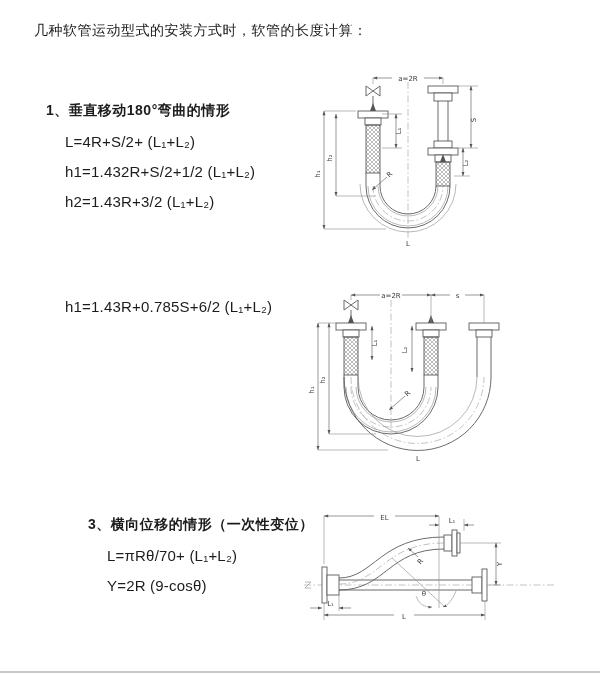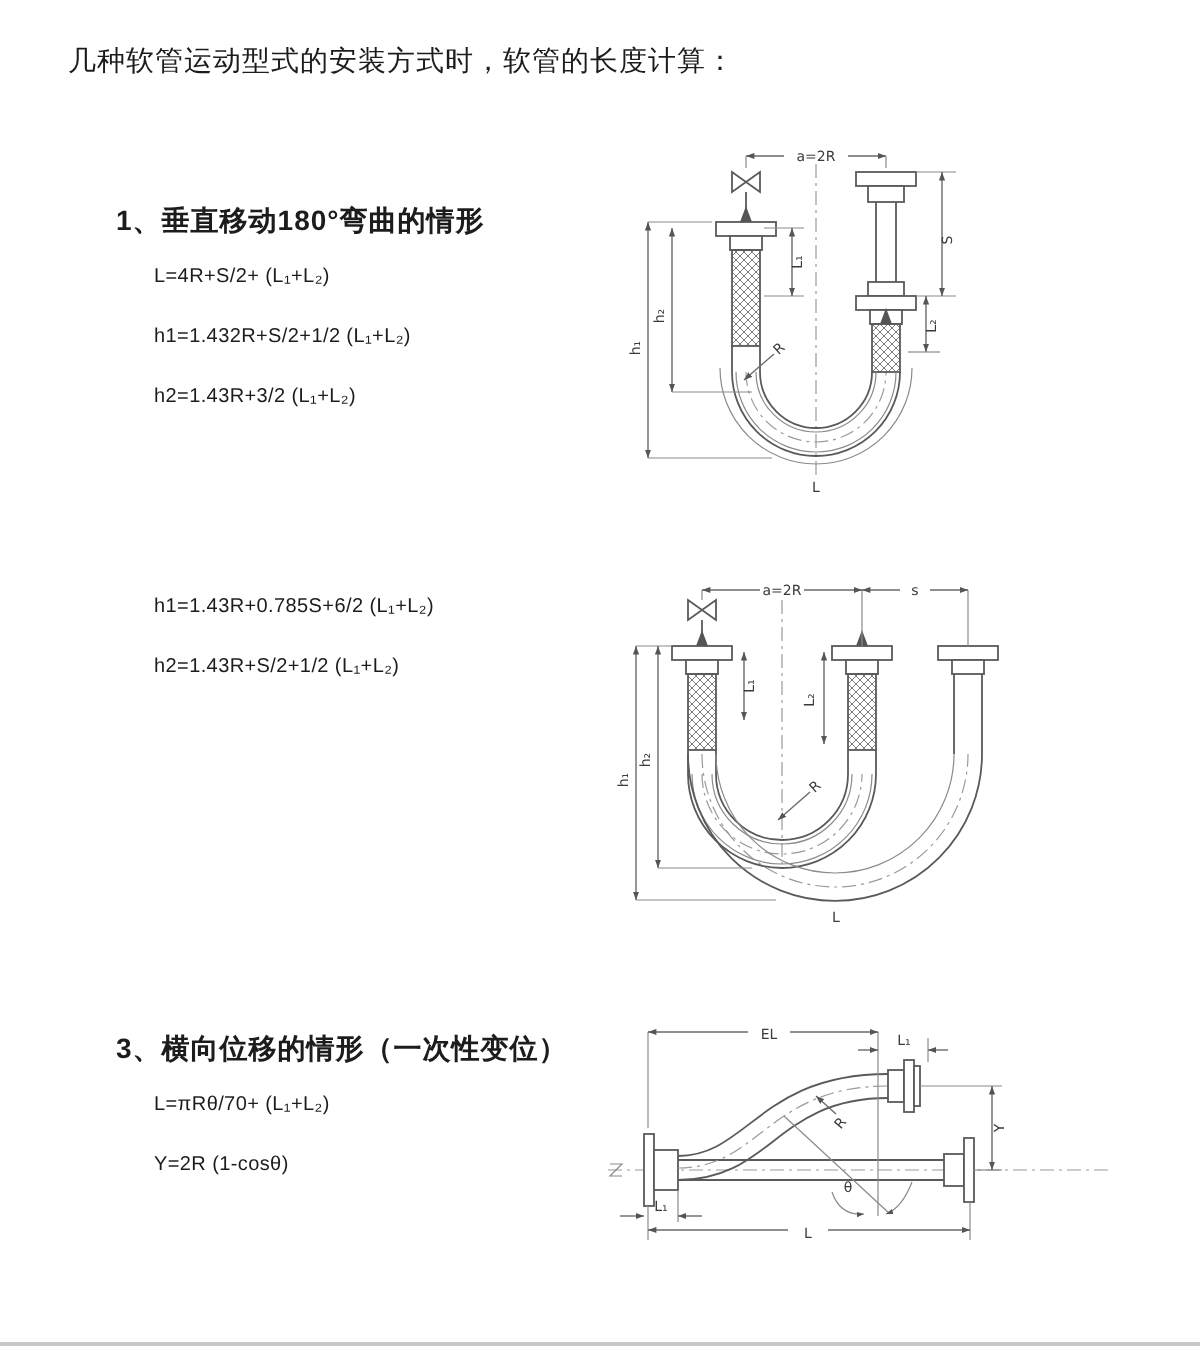--- a/index.html
+++ b/index.html
@@ -5,24 +5,24 @@
   html,body{margin:0;padding:0;}
   body{
     width:600px;height:675px;position:relative;overflow:hidden;
     background:#ffffff;color:#1c1c1c;
     font-family:"Liberation Sans","DejaVu Sans",sans-serif;
   }
   .page-title{
     position:absolute;left:34px;top:22px;
     font-size:14px;font-weight:normal;letter-spacing:.5px;
   }
-  .sec{position:absolute;left:58px;}
+  .sec{position:absolute;left:46px;}
   .sec .heading{font-size:14px;font-weight:bold;letter-spacing:.5px;margin:0 0 13px 0;}
-  .sec .formula{font-size:10px;height:30px;padding-left:19px;letter-spacing:.2px;}
-  #sec1{top:102px;} #sec2{top:298px;} #sec3{top:516px;}
+  .sec .formula{font-size:15px;height:30px;padding-left:19px;letter-spacing:.2px;}
+  #sec1{top:102px;} #sec2{top:298px;} #sec3{top:516px;margin-left:42px;}
   .diagram{position:absolute;}
   #diag1{left:308px;top:66px;} #diag2{left:306px;top:280px;} #diag3{left:296px;top:498px;}
   svg{display:block;}
   svg .ln{stroke:#5a5a5a;stroke-width:.9;fill:none;}
   svg .thin{stroke:#8a8a8a;stroke-width:.6;fill:none;}
   svg .dim{stroke:#6a6a6a;stroke-width:.7;fill:none;}
   svg .cl{stroke:#9a9a9a;stroke-width:.6;fill:none;stroke-dasharray:7 2.5 1.5 2.5;}
   svg .fl{fill:#ffffff;stroke:#5a5a5a;stroke-width:.9;}
   svg .br{fill:url(#hatch);stroke:#5a5a5a;stroke-width:.9;}
   svg text{font-family:"DejaVu Sans",sans-serif;font-size:7px;fill:#3a3a3a;}
@@ -35,27 +35,26 @@
 
 <div class="sec" id="sec1">
   <div class="heading">1、垂直移动180°弯曲的情形</div>
   <div class="formula">L=4R+S/2+ (L₁+L₂)</div>
   <div class="formula">h1=1.432R+S/2+1/2 (L₁+L₂)</div>
   <div class="formula">h2=1.43R+3/2 (L₁+L₂)</div>
 </div>
 
 <div class="sec" id="sec2">
   <div class="formula">h1=1.43R+0.785S+6/2 (L₁+L₂)</div>
-  <div class="formula">h2=1.43R+S/2+1/2 (L₁+L₂)</div>
 </div>
 
 <div class="sec" id="sec3">
   <div class="heading">3、横向位移的情形（一次性变位）</div>
   <div class="formula">L=πRθ/70+ (L₁+L₂)</div>
-  <div class="formula">Y=2R (1-cosθ)</div>
+  <div class="formula">Y=2R (9-cosθ)</div>
 </div>
 
 <div class="diagram" id="diag1">
 <svg width="285" height="192" viewBox="0 0 285 192">
   <defs>
     <pattern id="hatch" width="4" height="4" patternUnits="userSpaceOnUse">
       <path d="M0,4 L4,0 M0,0 L4,4" stroke="#7a7a7a" stroke-width="0.5"></path>
     </pattern>
     <marker id="mE" markerWidth="8" markerHeight="6" refX="6" refY="2.2" orient="auto">
       <path d="M0,0 L6,2.2 L0,4.4 Z" fill="#555"></path>

